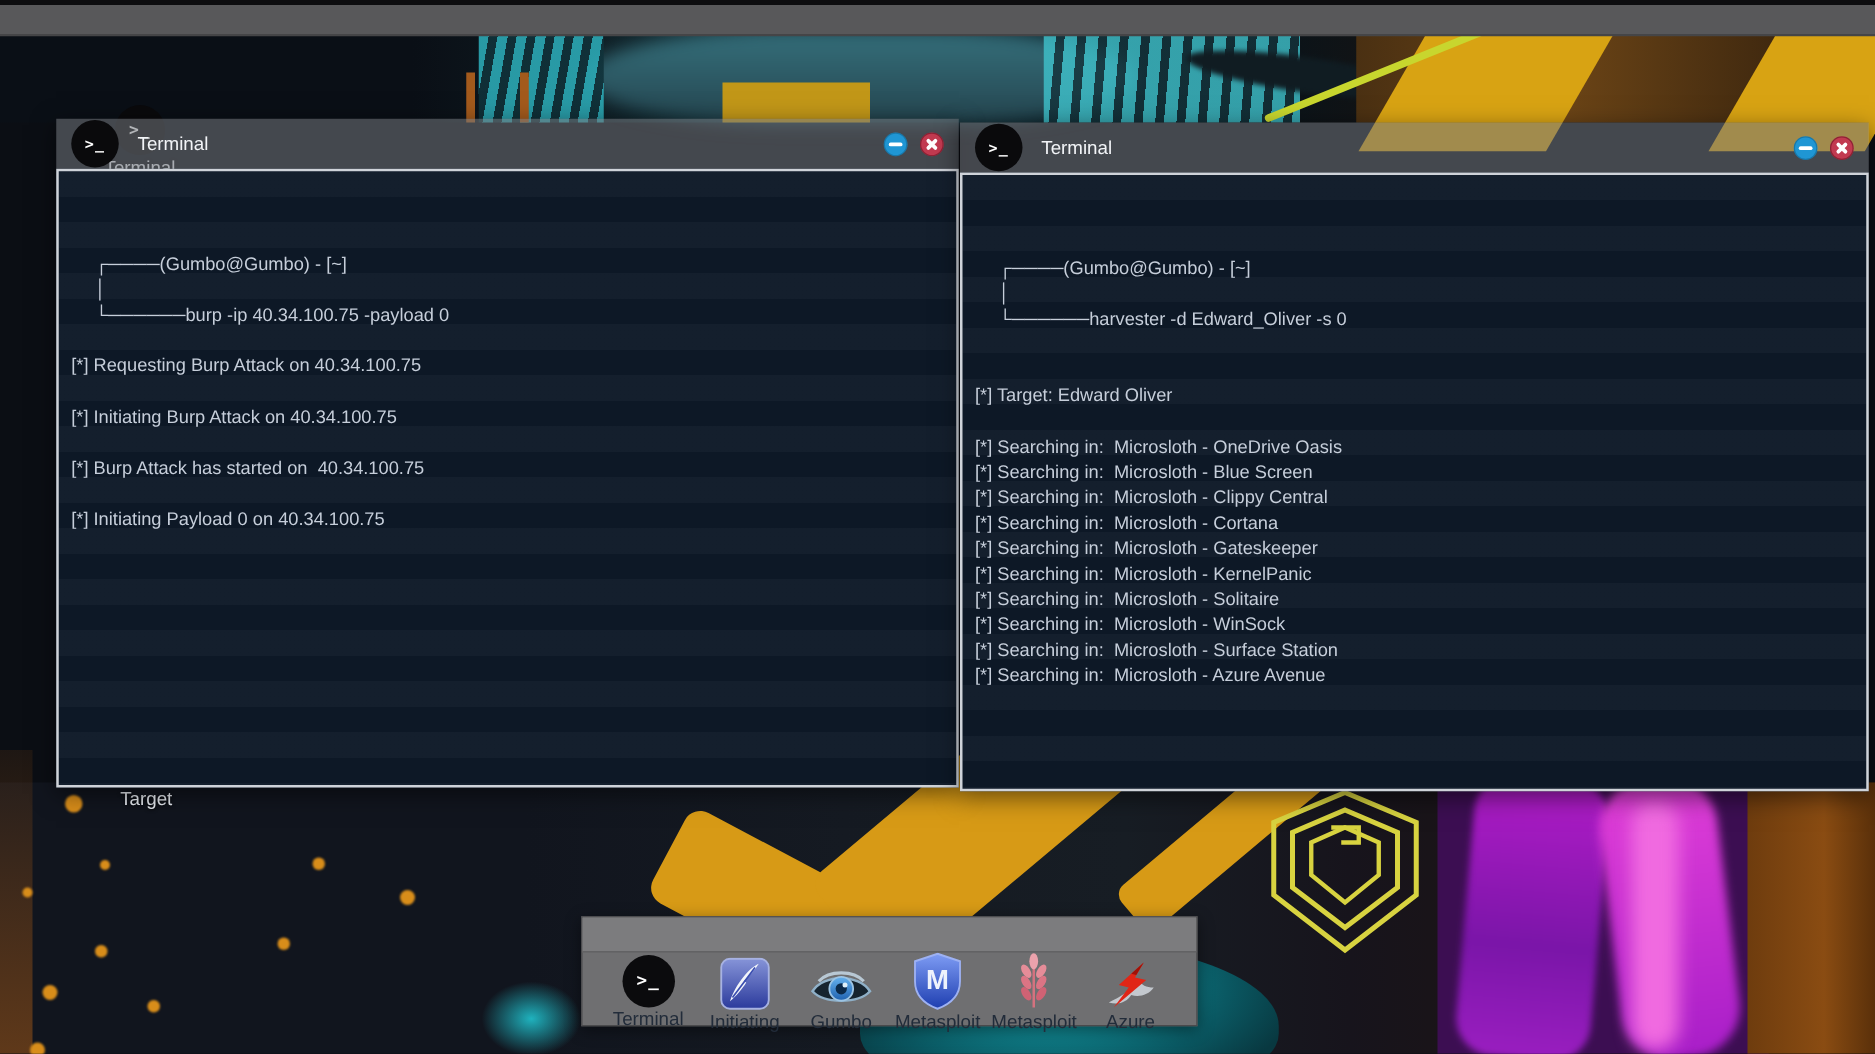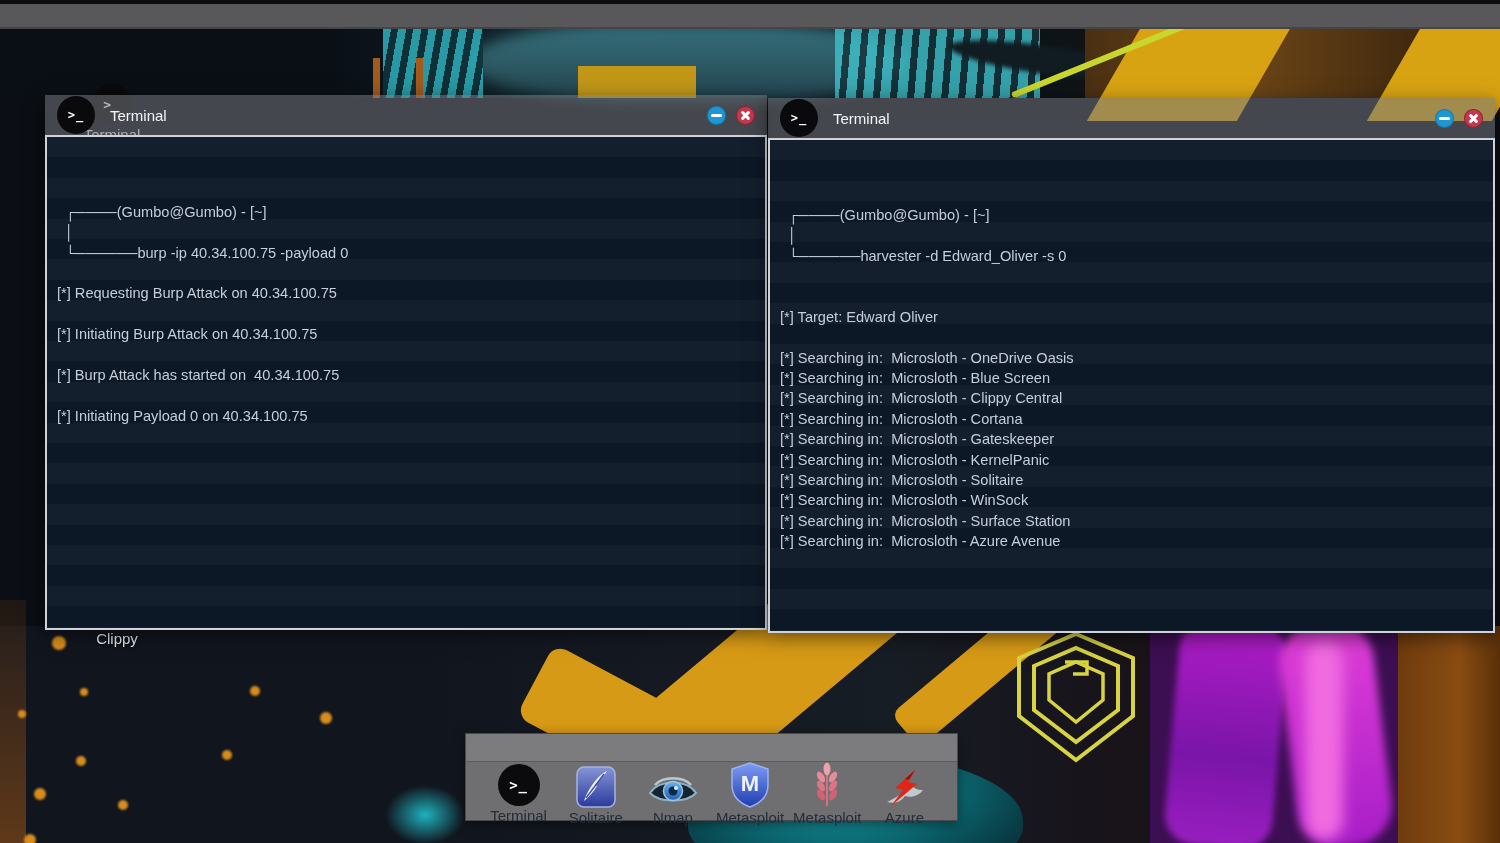--- a/index.html
+++ b/index.html
@@ -79,21 +79,21 @@
   .win-btn.min .bar{position:absolute;left:4px;right:4px;top:8px;height:3px;background:#fff;border-radius:2px;}
   .win-btn.close{background:#c23a50;box-shadow:inset 0 0 0 1px rgba(90,10,25,.5);}
   .win-btn .x1,.win-btn .x2{position:absolute;left:4px;right:4px;top:8px;height:3px;background:#fff;border-radius:2px;}
   .win-btn .x1{transform:rotate(45deg);} .win-btn .x2{transform:rotate(-45deg);}
   .term-body{position:absolute;top:40px;left:0;right:0;bottom:0;
     background:#0d1826;border:2px solid #cfd3d9;box-sizing:border-box;
     padding:24px 14px 0 10px;font-size:14.6px;line-height:20.4px;color:#c6ceda;
     white-space:pre-wrap;overflow:hidden;
     background-image:repeating-linear-gradient(180deg,rgba(210,220,235,.035) 0 20.4px,rgba(0,0,0,0) 20.4px 40.8px);}
   .tline{min-height:20.4px;}
-  .tline.prompt{margin-left:8px;}
+  .tline.prompt{margin-left:19px;}
 
   
   #dock{position:absolute;left:465px;top:733px;width:493px;height:88px;z-index:20;
     background:#6f6f71;border:1px solid #4a4a4c;box-sizing:border-box;box-shadow:0 3px 12px rgba(0,0,0,.45);}
   .dock-top{height:27px;background:#7c7c7e;border-bottom:1px solid #5a5a5c;}
   .dock-items{display:flex;justify-content:space-between;padding:2px 14px 0;}
   .dock-item{background:none;border:none;width:80px;display:flex;flex-direction:column;
     align-items:center;gap:1px;cursor:pointer;padding:0;}
   .dock-ic{height:44px;display:flex;align-items:flex-end;justify-content:center;}
   .dock-ic.term{width:42px;height:42px;border-radius:50%;background:#0b0b0d;
@@ -154,21 +154,21 @@
 <div id="topbar"></div>
 
 <div class="desk-icon" style="left:52px;top:84px">
   <span class="di-circle">
       <span class="di-glyph">&gt;_</span>
     </span>
   <span class="di-label">Terminal</span>
 </div>
 <div class="desk-icon" style="left:57px;top:584px">
   <span class="di-note"></span>
-  <span class="di-label">Clippy</span>
+  <span class="di-label">Target</span>
 </div>
 
 <section class="term-window" style="left:45px;top:95px;width:722px;height:535px">
   <header class="term-titlebar">
     <span class="term-icon">
         <span class="ti-glyph">&gt;_</span>
       </span>
     <span class="term-title">Terminal</span>
     <span class="win-controls">
       <button class="win-btn min">
@@ -222,39 +222,39 @@
               <linearGradient id="agrad" x1="0" y1="0" x2="0" y2="1">
             <stop offset="0" stop-color="#8694d8"></stop>
                 <stop offset="1" stop-color="#2b3a9c"></stop>
               </linearGradient>
             </defs>
           <rect x="1" y="1" width="38" height="40" rx="7" fill="url(#agrad)" stroke="#a7b2e2" stroke-width="1.5"></rect>
           <path d="M31 5 C24 8 13 20 8 35 C13 31 18 25 21 20 L19 19 C23 15 28 10 31 5 Z" fill="#f2f5fa"></path>
           <path d="M28 8 L10 32" stroke="#3a4db0" stroke-width="1.4"></path>
         </svg>
       </span>
-      <span class="dock-label">Solitaire</span>
+      <span class="dock-label">Initiating</span>
     </button>
     <button class="dock-item">
       <span class="dock-ic">
         <svg width="52" height="36" viewBox="0 0 52 36">
           <defs>
               <linearGradient id="ngrad" x1="0" y1="0" x2="0" y2="1">
             <stop offset="0" stop-color="#66b2ee"></stop>
                 <stop offset="1" stop-color="#1f62b0"></stop>
               </linearGradient>
             </defs>
           <path d="M3 21 C12 7 40 7 49 21 C40 31 12 31 3 21 Z" fill="#16242f" stroke="#8fb0c8" stroke-width="2"></path>
           <circle cx="26" cy="19" r="9.5" fill="url(#ngrad)" stroke="#9cc4e4" stroke-width="1.5"></circle>
           <circle cx="26" cy="19" r="4.5" fill="#0b2a4a"></circle>
           <circle cx="29" cy="16" r="2" fill="#dff0fa"></circle>
           <path d="M8 13 C16 4 36 4 44 13" fill="none" stroke="#b8c8d4" stroke-width="2.5"></path>
         </svg>
       </span>
-      <span class="dock-label">Nmap</span>
+      <span class="dock-label">Gumbo</span>
     </button>
     <button class="dock-item">
       <span class="dock-ic">
         <svg width="40" height="46" viewBox="0 0 40 46">
           <defs>
               <linearGradient id="mgrad" x1="0" y1="0" x2="0" y2="1">
             <stop offset="0" stop-color="#7e9cf4"></stop>
                 <stop offset="1" stop-color="#1e3eb0"></stop>
               </linearGradient>
             </defs>

